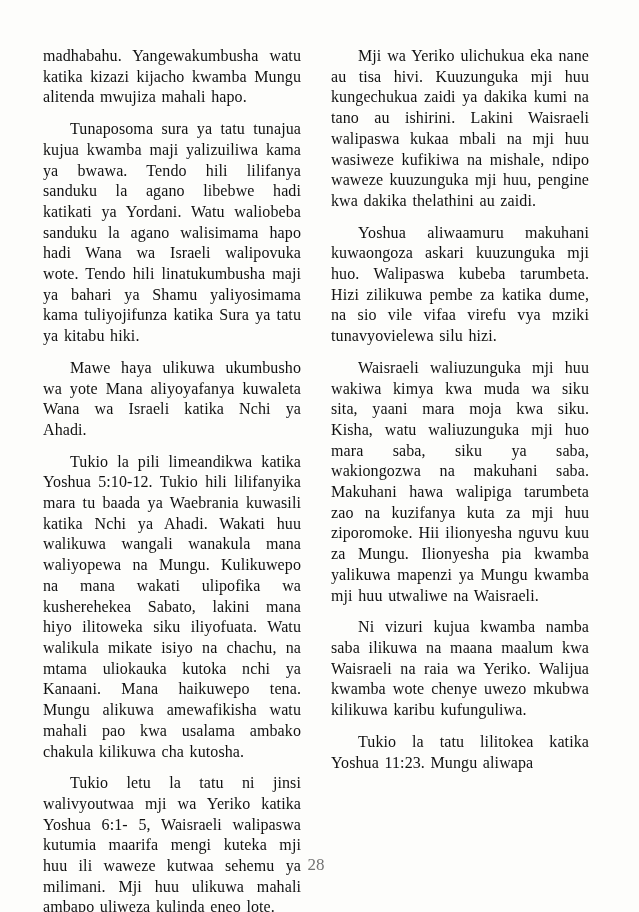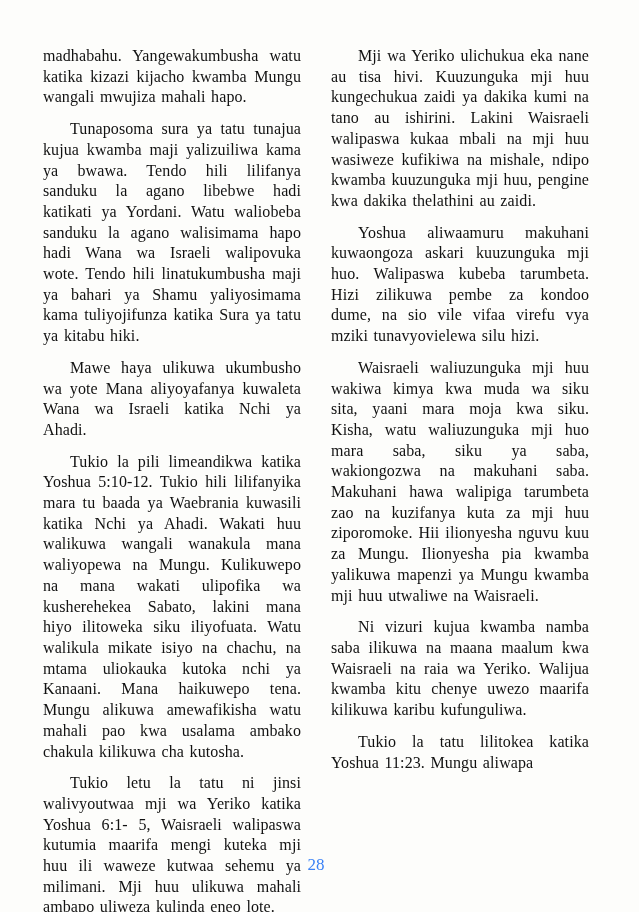--- a/index.html
+++ b/index.html
@@ -41,37 +41,37 @@
   .column p.no-indent {
     text-indent: 0;
   }
   .page-number {
     position: absolute;
     left: 43px;
     top: 855px;
     width: 546px;
     text-align: center;
     font-size: 17px;
-    color: #3b82f6;
+    color: #737373;
   }
 </style>
 </head>
 <body>
 
 <div class="page">
   <div class="columns">
     <div class="column">
-      <p class="no-indent">madhabahu. Yangewakumbusha watu katika kizazi kijacho kwamba Mungu wangali mwujiza mahali hapo.</p>
+      <p class="no-indent">madhabahu. Yangewakumbusha watu katika kizazi kijacho kwamba Mungu alitenda mwujiza mahali hapo.</p>
       <p>Tunaposoma sura ya tatu tunajua kujua kwamba maji yalizuiliwa kama ya bwawa. Tendo hili lilifanya sanduku la agano libebwe hadi katikati ya Yordani. Watu waliobeba sanduku la agano walisimama hapo hadi Wana wa Israeli walipovuka wote. Tendo hili linatukumbusha maji ya bahari ya Shamu yaliyosimama kama tuliyojifunza katika Sura ya tatu ya kitabu hiki.</p>
       <p>Mawe haya ulikuwa ukumbusho wa yote Mana aliyoyafanya kuwaleta Wana wa Israeli katika Nchi ya Ahadi.</p>
       <p>Tukio la pili limeandikwa katika Yoshua 5:10-12. Tukio hili lilifanyika mara tu baada ya Waebrania kuwasili katika Nchi ya Ahadi. Wakati huu walikuwa wangali wanakula mana waliyopewa na Mungu. Kulikuwepo na mana wakati ulipofika wa kusherehekea Sabato, lakini mana hiyo ilitoweka siku iliyofuata. Watu walikula mikate isiyo na chachu, na mtama uliokauka kutoka nchi ya Kanaani. Mana haikuwepo tena. Mungu alikuwa amewafikisha watu mahali pao kwa usalama ambako chakula kilikuwa cha kutosha.</p>
       <p>Tukio letu la tatu ni jinsi walivyoutwaa mji wa Yeriko katika Yoshua 6:1- 5, Waisraeli walipaswa kutumia maarifa mengi kuteka mji huu ili waweze kutwaa sehemu ya milimani. Mji huu ulikuwa mahali ambapo uliweza kulinda eneo lote.</p>
     </div>
     <div class="column">
-      <p>Mji wa Yeriko ulichukua eka nane au tisa hivi. Kuuzunguka mji huu kungechukua zaidi ya dakika kumi na tano au ishirini. Lakini Waisraeli walipaswa kukaa mbali na mji huu wasiweze kufikiwa na mishale, ndipo kwamba kuuzunguka mji huu, pengine kwa dakika thelathini au zaidi.</p>
-      <p>Yoshua aliwaamuru makuhani kuwaongoza askari kuuzunguka mji huo. Walipaswa kubeba tarumbeta. Hizi zilikuwa pembe za kondoo dume, na sio vile vifaa virefu vya mziki tunavyovielewa silu hizi.</p>
+      <p>Mji wa Yeriko ulichukua eka nane au tisa hivi. Kuuzunguka mji huu kungechukua zaidi ya dakika kumi na tano au ishirini. Lakini Waisraeli walipaswa kukaa mbali na mji huu wasiweze kufikiwa na mishale, ndipo waweze kuuzunguka mji huu, pengine kwa dakika thelathini au zaidi.</p>
+      <p>Yoshua aliwaamuru makuhani kuwaongoza askari kuuzunguka mji huo. Walipaswa kubeba tarumbeta. Hizi zilikuwa pembe za katika dume, na sio vile vifaa virefu vya mziki tunavyovielewa silu hizi.</p>
       <p>Waisraeli waliuzunguka mji huu wakiwa kimya kwa muda wa siku sita, yaani mara moja kwa siku. Kisha, watu waliuzunguka mji huo mara saba, siku ya saba, wakiongozwa na makuhani saba. Makuhani hawa walipiga tarumbeta zao na kuzifanya kuta za mji huu ziporomoke. Hii ilionyesha nguvu kuu za Mungu. Ilionyesha pia kwamba yalikuwa mapenzi ya Mungu kwamba mji huu utwaliwe na Waisraeli.</p>
-      <p>Ni vizuri kujua kwamba namba saba ilikuwa na maana maalum kwa Waisraeli na raia wa Yeriko. Walijua kwamba kitu chenye uwezo maarifa kilikuwa karibu kufunguliwa.</p>
+      <p>Ni vizuri kujua kwamba namba saba ilikuwa na maana maalum kwa Waisraeli na raia wa Yeriko. Walijua kwamba wote chenye uwezo mkubwa kilikuwa karibu kufunguliwa.</p>
       <p>Tukio la tatu lilitokea katika Yoshua 11:23. Mungu aliwapa</p>
     </div>
   </div>
   <div class="page-number">28</div>
 </div>
 
 </body></html>

